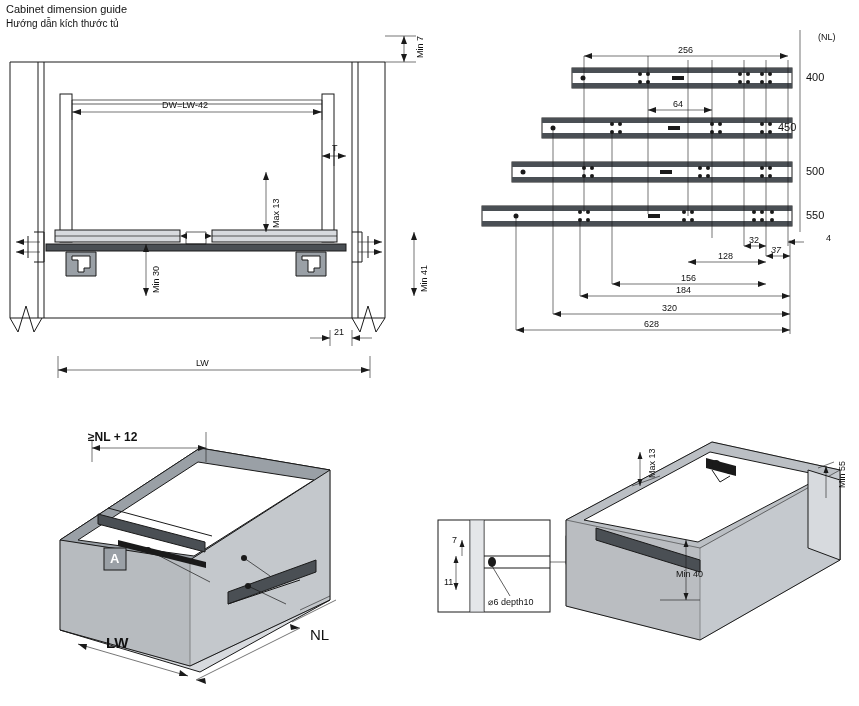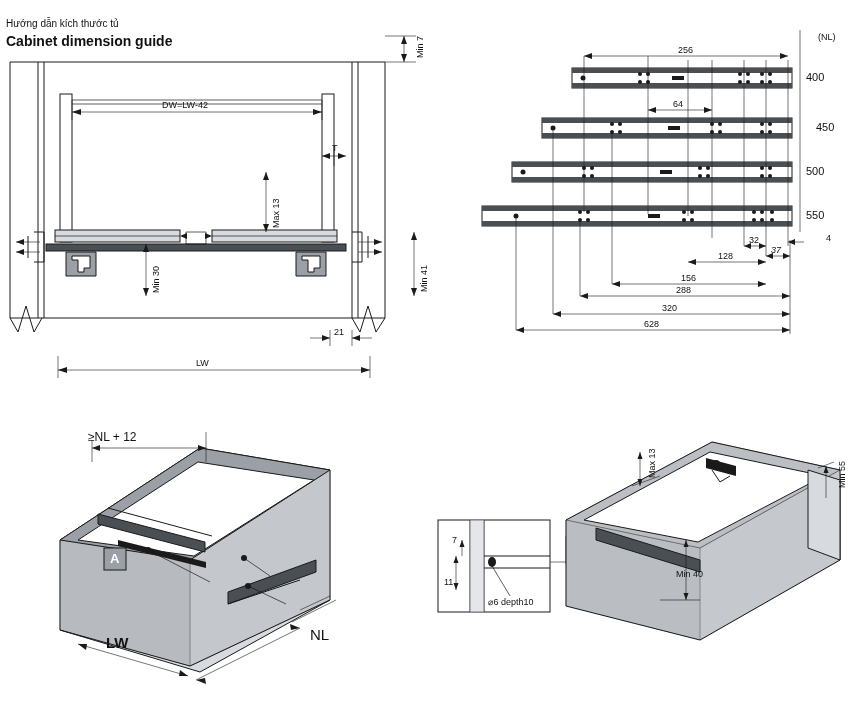--- a/index.html
+++ b/index.html
@@ -1,19 +1,19 @@
 <!DOCTYPE html>
 <html><head>
 <meta charset="utf-8">
 <style>
   html,body{margin:0;padding:0;background:#ffffff;}
   body{width:859px;height:706px;position:relative;font-family:"Liberation Sans",sans-serif;color:#111;overflow:hidden;}
   .page{position:absolute;left:0;top:0;width:859px;height:706px;}
   .t{position:absolute;white-space:nowrap;font-size:9px;line-height:1;}
-  .title{font-size:14px;font-weight:bold;margin-top:30px;}
+  .title{font-size:11px;font-weight:normal;}
   .sub{font-size:10px;}
   .vert{transform-origin:0 0;}
   svg{position:absolute;left:0;top:0;width:859px;height:706px;pointer-events:none;}
   .ln{stroke:#1a1a1a;stroke-width:1;fill:none;}
   .lnt{stroke:#1a1a1a;stroke-width:0.7;fill:none;}
   .dim{stroke:#1a1a1a;stroke-width:0.6;fill:none;}
   .fill-d{fill:#4a4f54;}
   .fill-m{fill:#9aa0a6;}
   .fill-l{fill:#d7dade;}
   .fill-w{fill:#ffffff;}
@@ -351,36 +351,36 @@
   <div class="t" style="left:162px;top:101px;">DW=LW-42</div>
   <div class="t" style="left:332px;top:144px;">T</div>
   <div class="t vert" style="left:272px;top:228px;transform:rotate(-90deg);">Max 13</div>
   <div class="t vert" style="left:152px;top:293px;transform:rotate(-90deg);">Min 30</div>
   <div class="t vert" style="left:420px;top:292px;transform:rotate(-90deg);">Min 41</div>
   <div class="t" style="left:334px;top:328px;">21</div>
   <div class="t" style="left:196px;top:359px;">LW</div>
 
   <div class="t" style="left:818px;top:33px;">(NL)</div>
   <div class="t" style="left:806px;top:72px;font-size:11px;">400</div>
-  <div class="t" style="left:816px;top:122px;font-size:11px;">450</div>
+  <div class="t" style="left:778px;top:122px;font-size:11px;">450</div>
   <div class="t" style="left:806px;top:166px;font-size:11px;text-align:right;">500</div>
   <div class="t" style="left:806px;top:210px;font-size:11px;">550</div>
 
   <div class="t" style="left:678px;top:46px;">256</div>
   <div class="t" style="left:673px;top:100px;">64</div>
   <div class="t" style="left:749px;top:236px;">32</div>
   <div class="t" style="left:826px;top:234px;">4</div>
   <div class="t" style="left:771px;top:246px;font-style:italic;">37</div>
   <div class="t" style="left:718px;top:252px;">128</div>
   <div class="t" style="left:681px;top:274px;">156</div>
-  <div class="t" style="left:676px;top:286px;">288</div>
+  <div class="t" style="left:676px;top:286px;">184</div>
   <div class="t" style="left:662px;top:304px;">320</div>
   <div class="t" style="left:644px;top:320px;">628</div>
 
-  <div class="t" style="left:88px;top:431px;font-size:12px;font-weight:normal;">≥NL + 12</div>
+  <div class="t" style="left:88px;top:431px;font-size:12px;font-weight:bold;">≥NL + 12</div>
   <div class="t" style="left:106px;top:635px;font-size:15px;font-weight:bold;">LW</div>
   <div class="t" style="left:310px;top:627px;font-size:15px;font-weight:normal;">NL</div>
   <div class="t" style="left:110px;top:552px;font-size:13px;font-weight:bold;color:#ffffff;">A</div>
 
   <div class="t" style="left:452px;top:536px;">7</div>
   <div class="t" style="left:444px;top:578px;">11</div>
   <div class="t" style="left:488px;top:598px;">⌀6 depth10</div>
 
   <div class="t vert" style="left:648px;top:478px;transform:rotate(-90deg);">Max 13</div>
   <div class="t vert" style="left:838px;top:488px;transform:rotate(-90deg);">Min 55</div>

